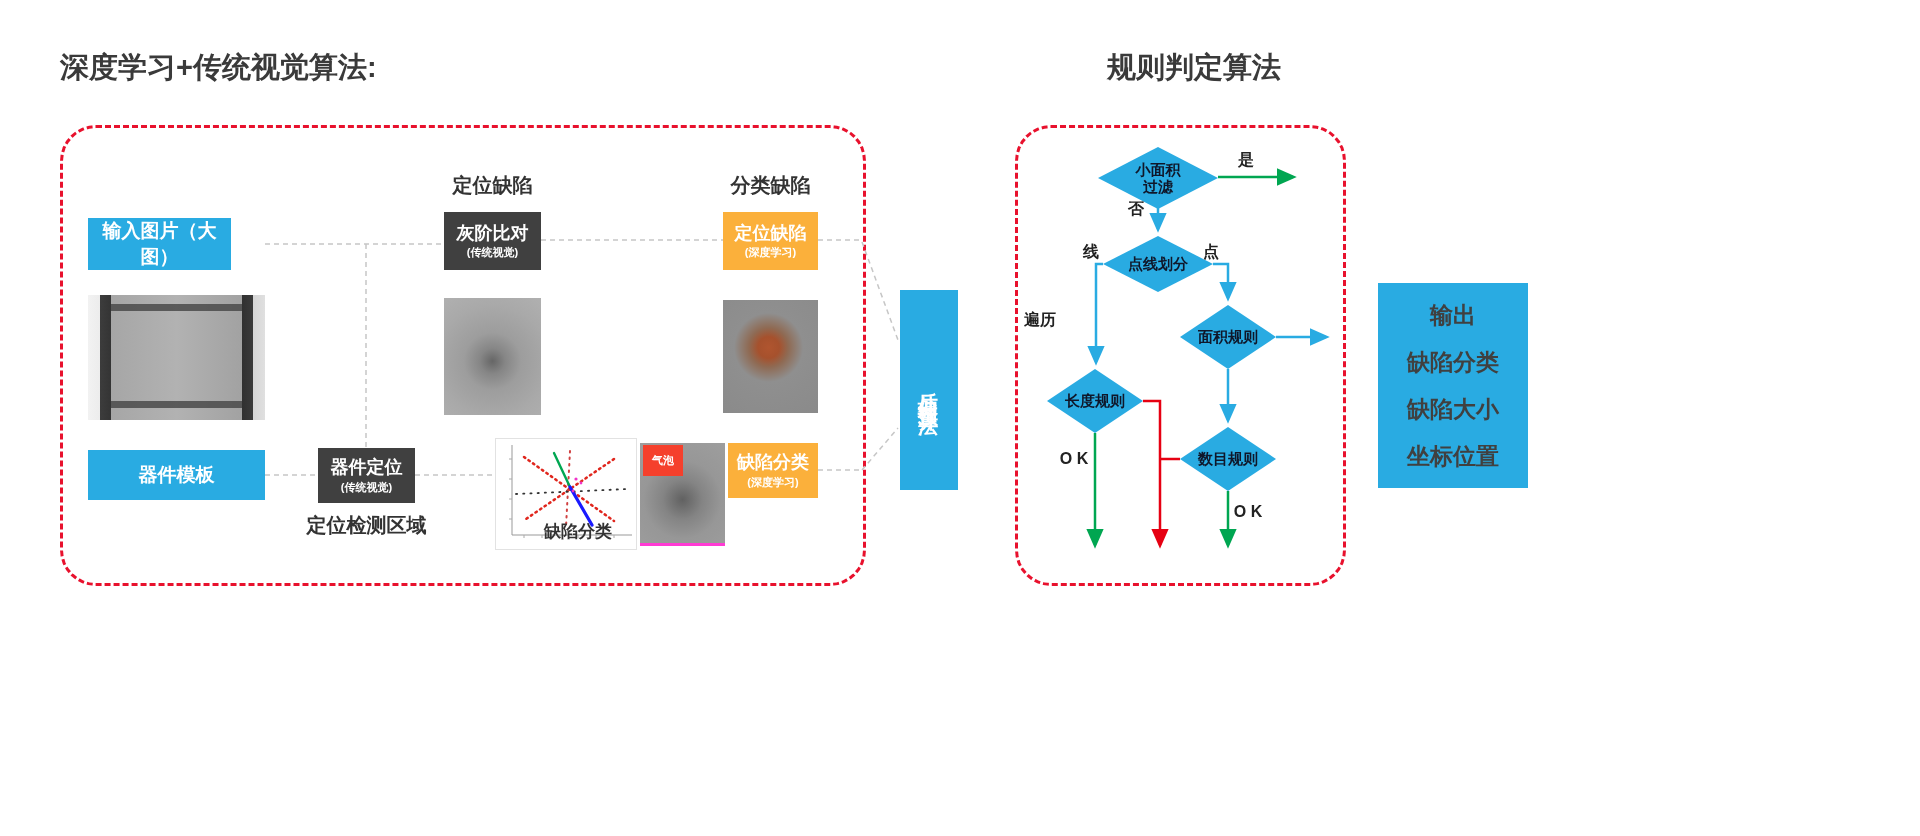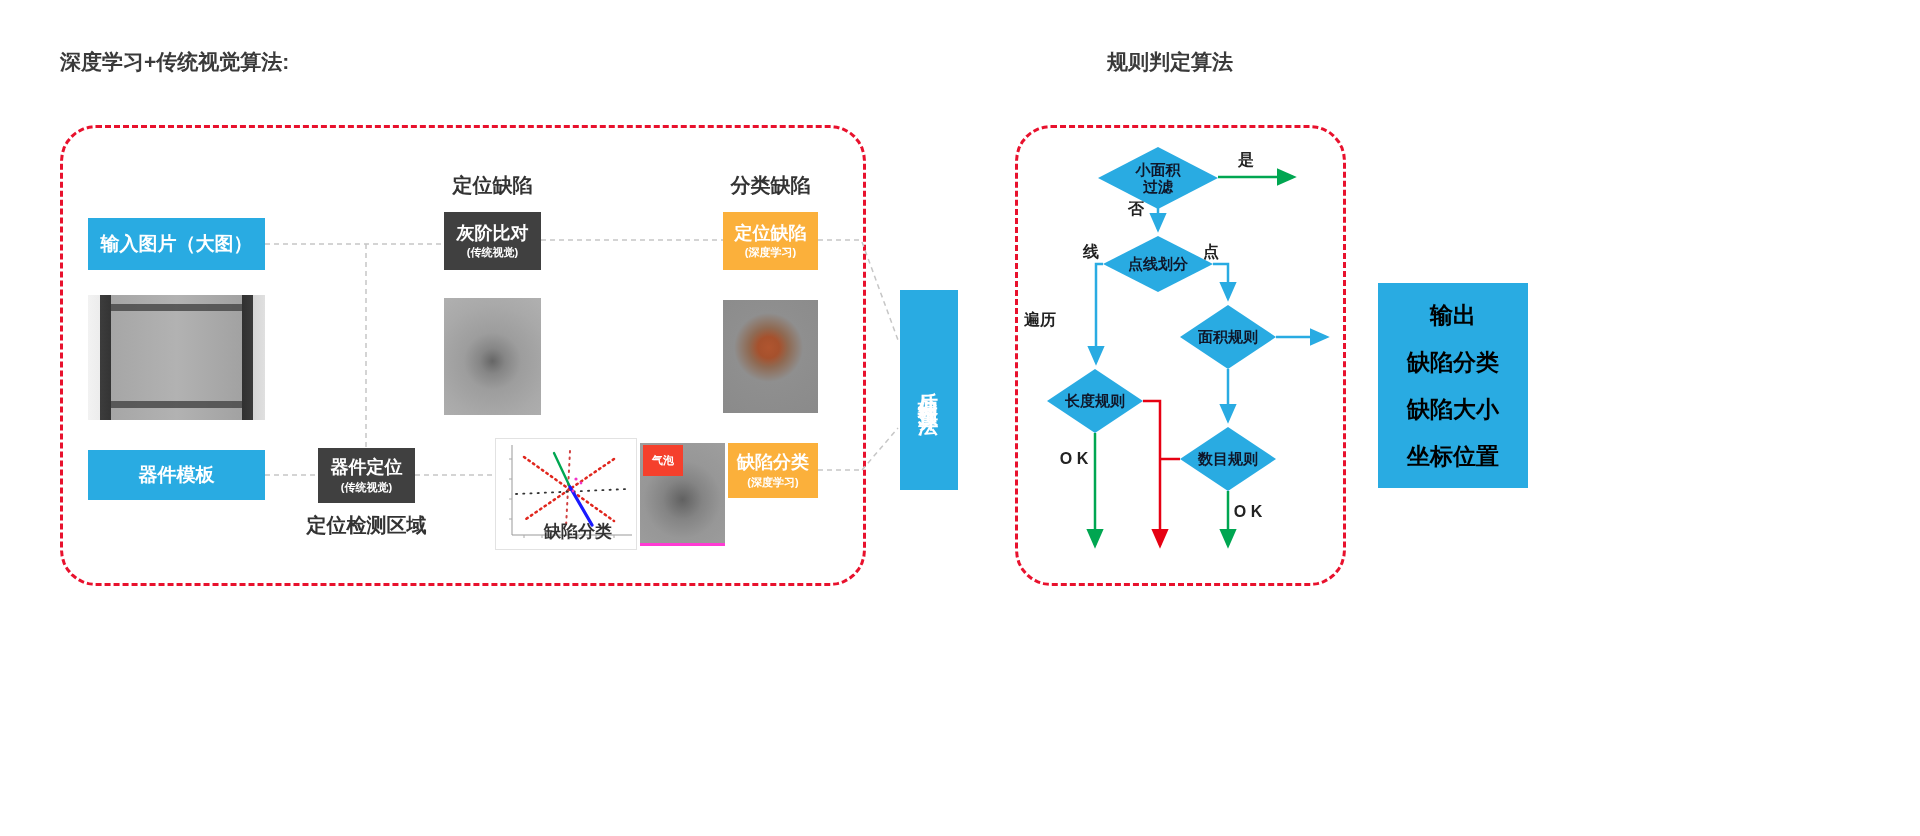--- a/index.html
+++ b/index.html
@@ -1,38 +1,38 @@
 <!DOCTYPE html>
 <html><head>
 <meta charset="utf-8">
 <style>
   html,body{margin:0;padding:0;background:#fff;}
   #app{position:relative;width:1920px;height:836px;background:#ffffff;overflow:hidden;
        font-family:"Liberation Sans", sans-serif;color:#333;}
   .abs{position:absolute;}
-  .title{font-size:21px;font-weight:bold;color:#3a3a3a;}
+  .title{font-size:29px;font-weight:bold;color:#3a3a3a;}
   .panel{border:3px dashed #e8112d;border-radius:36px;}
   .box{display:flex;align-items:center;justify-content:center;color:#fff;font-weight:bold;
        text-align:center;font-size:19px;}
   .box.col{flex-direction:column;line-height:1.1;}
   .blue{background:#29abe2;}
   .orange{background:#404040;}
   .yellow{background:#fbb03b;}
   .sub{font-size:11px;font-weight:bold;margin-top:3px;}
   .lbl{color:#333;font-weight:bold;font-size:20px;text-align:center;}
   .diamond{background:#29abe2;clip-path:polygon(50% 0,100% 50%,50% 100%,0 50%);
            color:#0f172a;font-weight:bold;display:flex;flex-direction:column;align-items:center;
            justify-content:center;font-size:15px;line-height:1.15;text-align:center;}
   .flowlbl{font-size:16px;font-weight:bold;color:#222;text-align:center;}
   .vbox{background:#29abe2;display:flex;align-items:center;justify-content:center;}
   .vtext{writing-mode:vertical-rl;text-orientation:upright;color:#fff;font-weight:bold;
          font-size:20px;letter-spacing:5px;}
   .outbox{background:#29abe2;display:flex;flex-direction:column;align-items:center;
           justify-content:center;gap:16px;}
-  .outline{color:#000000;font-weight:bold;font-size:23px;}
+  .outline{color:#404040;font-weight:bold;font-size:23px;}
   
   .img-part{background:linear-gradient(90deg,#f2f2f2 0,#ececec 7%,#3c3c3c 7%,#343434 13%,
             #a6a6a6 13%,#b2b2b2 50%,#a2a2a2 87%,#303030 87%,#3a3a3a 93%,#d5d5d5 93%,#e0e0e0 100%);}
   .part-band{position:absolute;left:13%;width:74%;height:7px;background:#4a4a4a;opacity:.85;}
   .img-graydefect{background:radial-gradient(circle at 50% 54%, #666 0%, #868686 16%,
                   #9d9d9d 36%, #a9a9a9 70%, #b0b0b0 100%);}
   .img-segdefect{background:radial-gradient(circle at 48% 42%, #b0552f 0%, #a6512d 13%,
                  #8f6a53 24%, #8f8f8f 42%, #8a8a8a 100%);}
   .img-bubble{background:radial-gradient(circle at 50% 55%, #616161 0%, #848484 28%,
               #979797 55%, #9e9e9e 100%);}
@@ -88,21 +88,21 @@
       <path d="M1095,433 V545" stroke="#00a651" marker-end="url(#mG)"></path>
       <path d="M1228,491 V545" stroke="#00a651" marker-end="url(#mG)"></path>
       <path d="M1143,401 L1160,401 L1160,545" stroke="#e60012" marker-end="url(#mR)"></path>
       <path d="M1180,459 L1161,459" stroke="#e60012"></path>
     </g>
   </svg>
 
   <div class="abs lbl" style="left:444px;top:172px;width:97px;">定位缺陷</div>
   <div class="abs lbl" style="left:723px;top:172px;width:95px;">分类缺陷</div>
 
-  <div class="abs box blue" style="left:88px;top:218px;width:177px;height:52px;">
+  <div class="abs box blue" style="left:88px;top:218px;width:143px;height:52px;">
     <span>输入图片（大图）</span>
   </div>
 
   <div class="abs box col orange" style="left:444px;top:212px;width:97px;height:58px;font-size:18px;">
     <span>灰阶比对</span>
     <span class="sub">(传统视觉)</span>
   </div>
 
   <div class="abs box col yellow" style="left:723px;top:212px;width:95px;height:58px;font-size:18px;">
     <span>定位缺陷</span>

